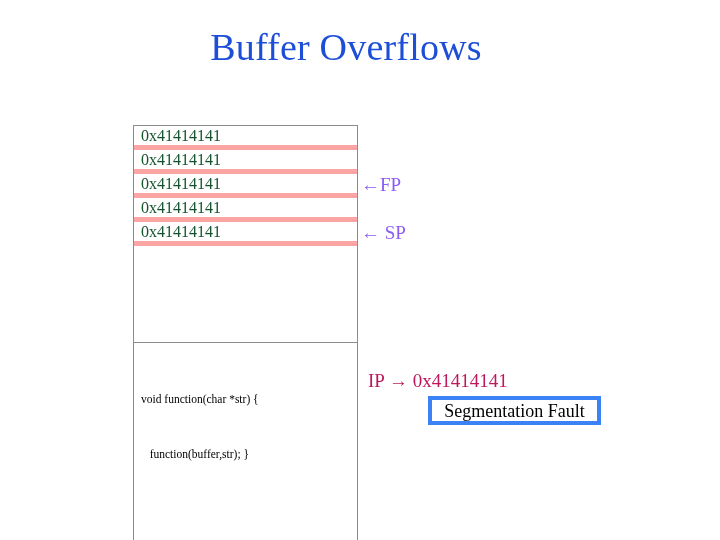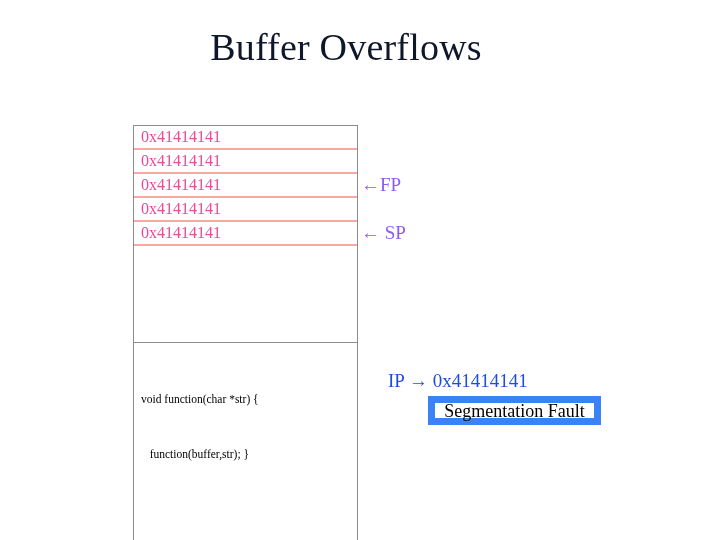--- a/index.html
+++ b/index.html
@@ -20,44 +20,44 @@
   .slide-title {
     position: absolute;
     left: 0;
     top: 24px;
     width: 692px;
     text-align: center;
     font-size: 38px;
     line-height: 46px;
     font-weight: normal;
     letter-spacing: 0.2px;
-    color: #0f172a;
+    color: #1d4ed8;
     white-space: nowrap;
   }
 
   
   .stack-diagram {
     position: absolute;
     left: 133px;
     top: 125px;
     width: 225px;
     border: 1px solid #8c8c8c;
     box-sizing: border-box;
     background: #ffffff;
   }
   .stack-cell {
     height: 24px;
-    border-bottom: 2px solid #fca5a5;
+    border-bottom: 5px solid #fca5a5;
     box-sizing: border-box;
     display: flex;
     align-items: center;
     padding-left: 7px;
     font-size: 16px;
     line-height: 18px;
-    color: #ec4899;
+    color: #14532d;
     white-space: nowrap;
   }
   .stack-cell-empty {
     height: 97px;
     border-bottom: 1px solid #8c8c8c;
     box-sizing: border-box;
     background: #ffffff;
   }
 
   
@@ -83,36 +83,36 @@
     line-height: 22px;
     color: #8b5cf6;
     white-space: nowrap;
   }
   .ptr-fp { left: 361px; top: 174px; }
   .ptr-sp { left: 361px; top: 222px; }
 
   
   .ip-line {
     position: absolute;
-    left: 388px;
+    left: 368px;
     top: 369px;
     font-size: 19px;
     line-height: 24px;
-    color: #1d4ed8;
+    color: #be185d;
     white-space: nowrap;
   }
 
   
   .segfault-box {
     position: absolute;
     left: 428px;
     top: 396px;
     width: 173px;
     height: 29px;
-    border: 7px solid #3b82f6;
+    border: 4px solid #3b82f6;
     box-sizing: border-box;
     background: #ffffff;
     display: flex;
     align-items: center;
     justify-content: center;
     font-size: 18px;
     line-height: 20px;
     color: #000000;
     white-space: nowrap;
   }

